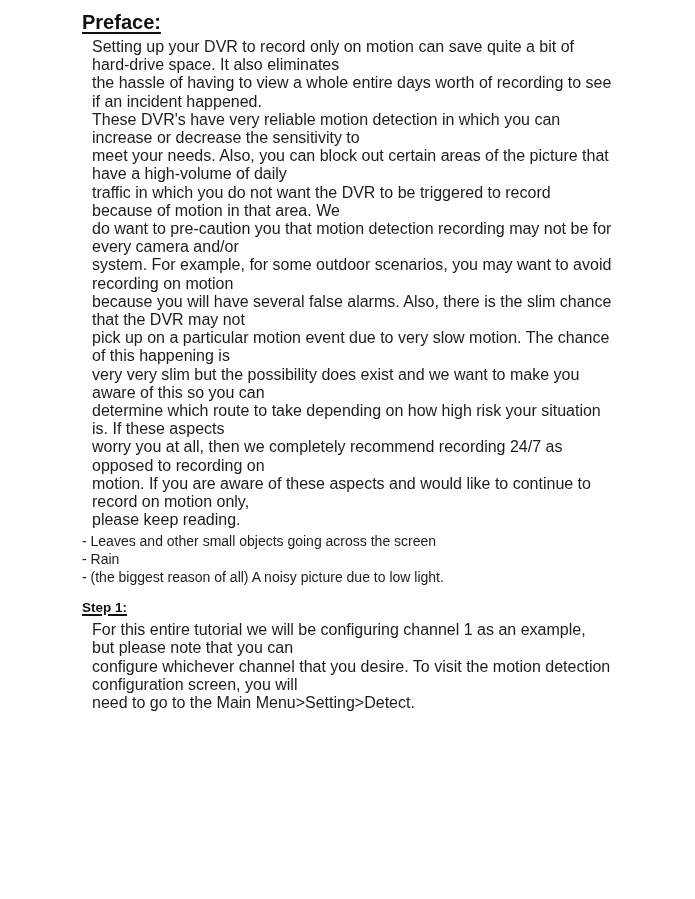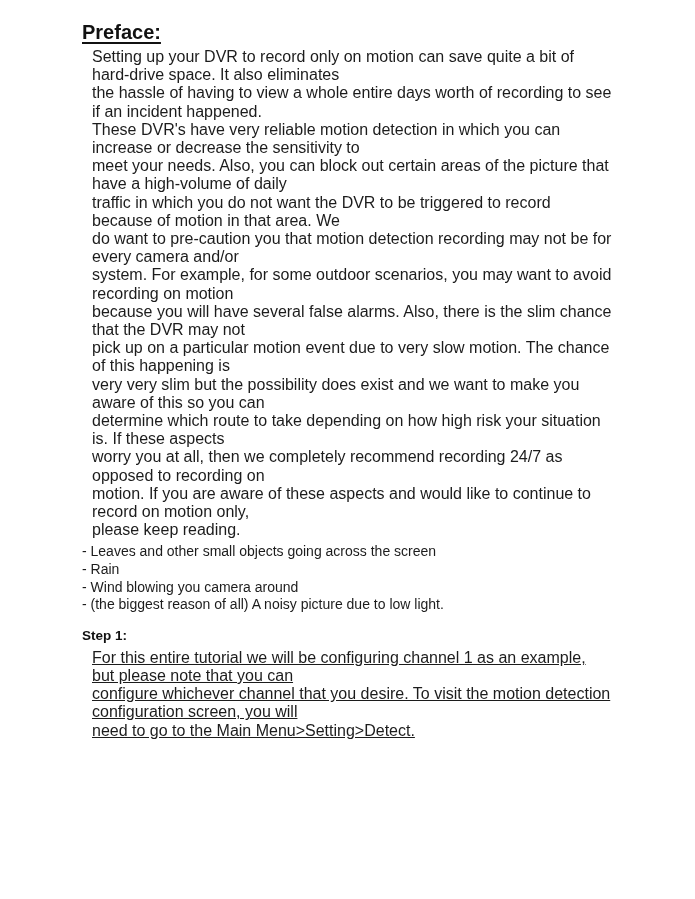--- a/index.html
+++ b/index.html
@@ -23,51 +23,51 @@
     font-size: 24px;
     line-height: 34px;
     font-weight: bold;
     text-align: center;
     color: #111111;
     text-decoration: underline;
     text-decoration-thickness: 2.5px;
     text-underline-offset: 3px;
   }
   .section-heading {
-    margin: 18px 0 0 0;
+    margin: 8px 0 0 0;
     font-size: 20px;
     line-height: 28px;
     font-weight: bold;
     color: #111111;
     text-decoration: underline;
     text-decoration-thickness: 2px;
     text-underline-offset: 3px;
   }
   .section-heading.triggers {
     margin-top: 10px;
   }
   .step-heading {
     margin: 12px 0 0 0;
     font-size: 13.5px;
     line-height: 20px;
     font-weight: bold;
     color: #111111;
+    text-decoration: underline;
     text-decoration-thickness: 1.5px;
     text-underline-offset: 2px;
   }
   .para {
     margin: 2px 0 0 10px;
     font-size: 16px;
     line-height: 18.2px;
     white-space: pre-line;
     color: #1c1c1c;
   }
   .para.step-para {
     margin-top: 3px;
-    text-decoration: underline;
   }
   .trigger-list {
     margin: 4px 0 0 0;
   }
   .trigger-item {
     font-size: 14px;
     line-height: 17.6px;
     color: #1c1c1c;
   }
 </style>
@@ -91,21 +91,20 @@
 very very slim but the possibility does exist and we want to make you aware of this so you can
 determine which route to take depending on how high risk your situation is. If these aspects
 worry you at all, then we completely recommend recording 24/7 as opposed to recording on
 motion. If you are aware of these aspects and would like to continue to record on motion only,
 please keep reading.</p>
 
 
   <div class="trigger-list">
     <div class="trigger-item">- Leaves and other small objects going across the screen</div>
     <div class="trigger-item">- Rain</div>
-    <div class="trigger-item">- Wind blowing you camera around</div>
     <div class="trigger-item">- (the biggest reason of all) A noisy picture due to low light.</div>
   </div>
 
   <h3 class="step-heading">Step 1:</h3>
 
   <p class="para step-para">For this entire tutorial we will be configuring channel 1 as an example, but please note that you can
 configure whichever channel that you desire. To visit the motion detection configuration screen, you will
 need to go to the Main Menu&gt;Setting&gt;Detect.</p>
 
 

